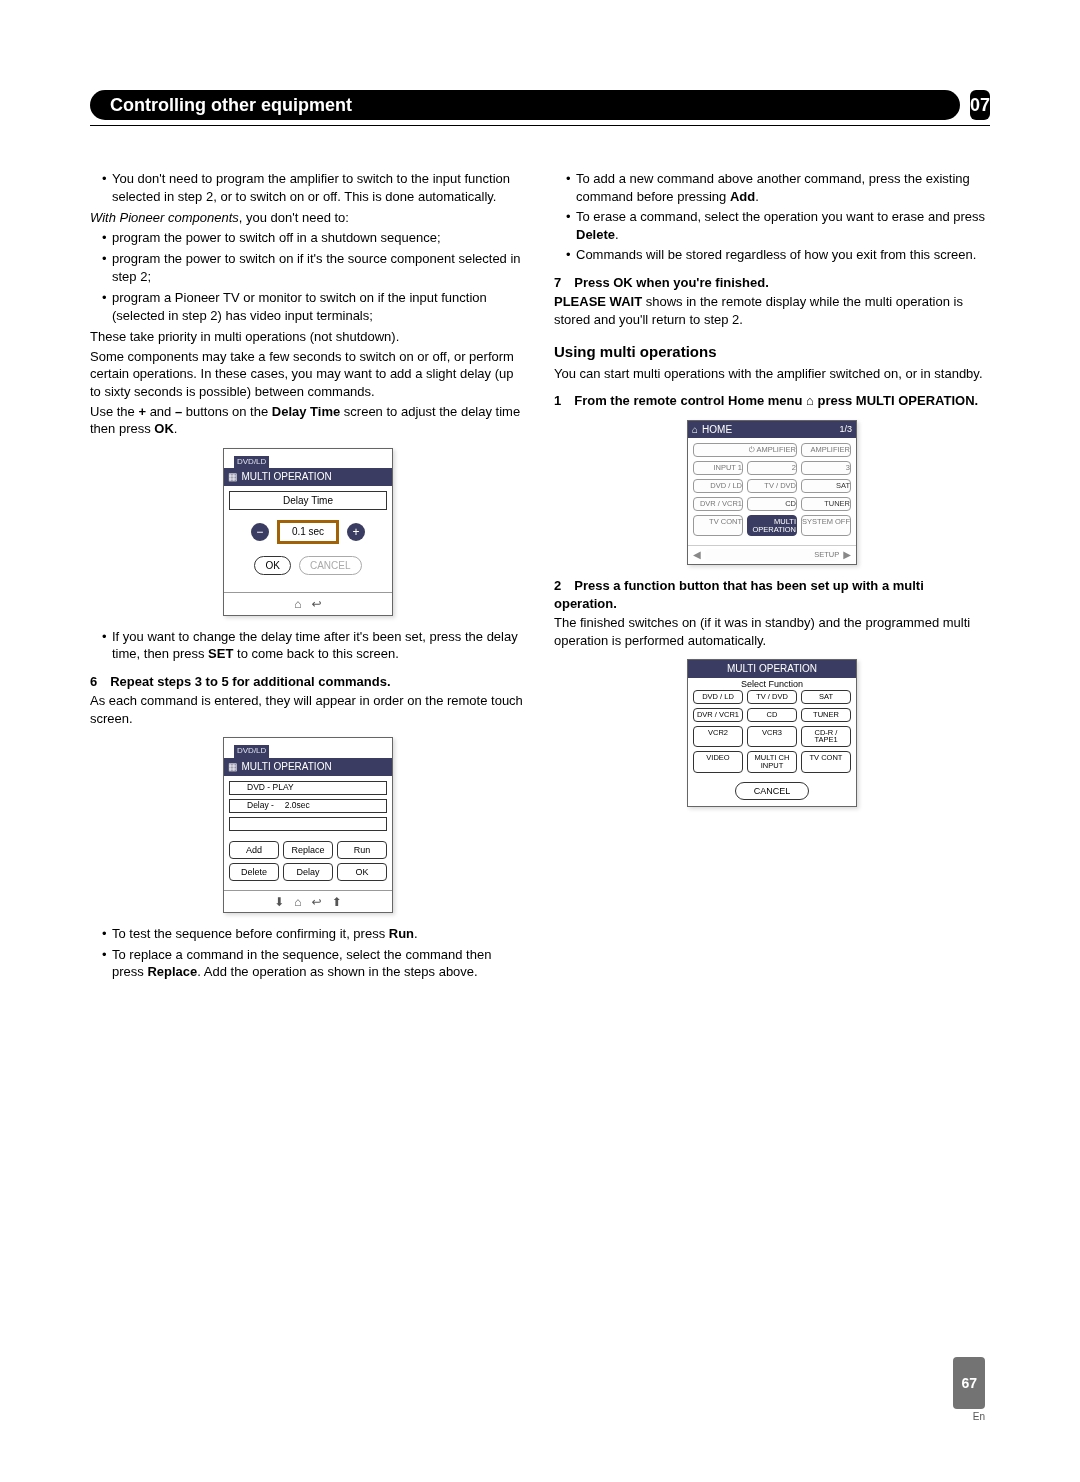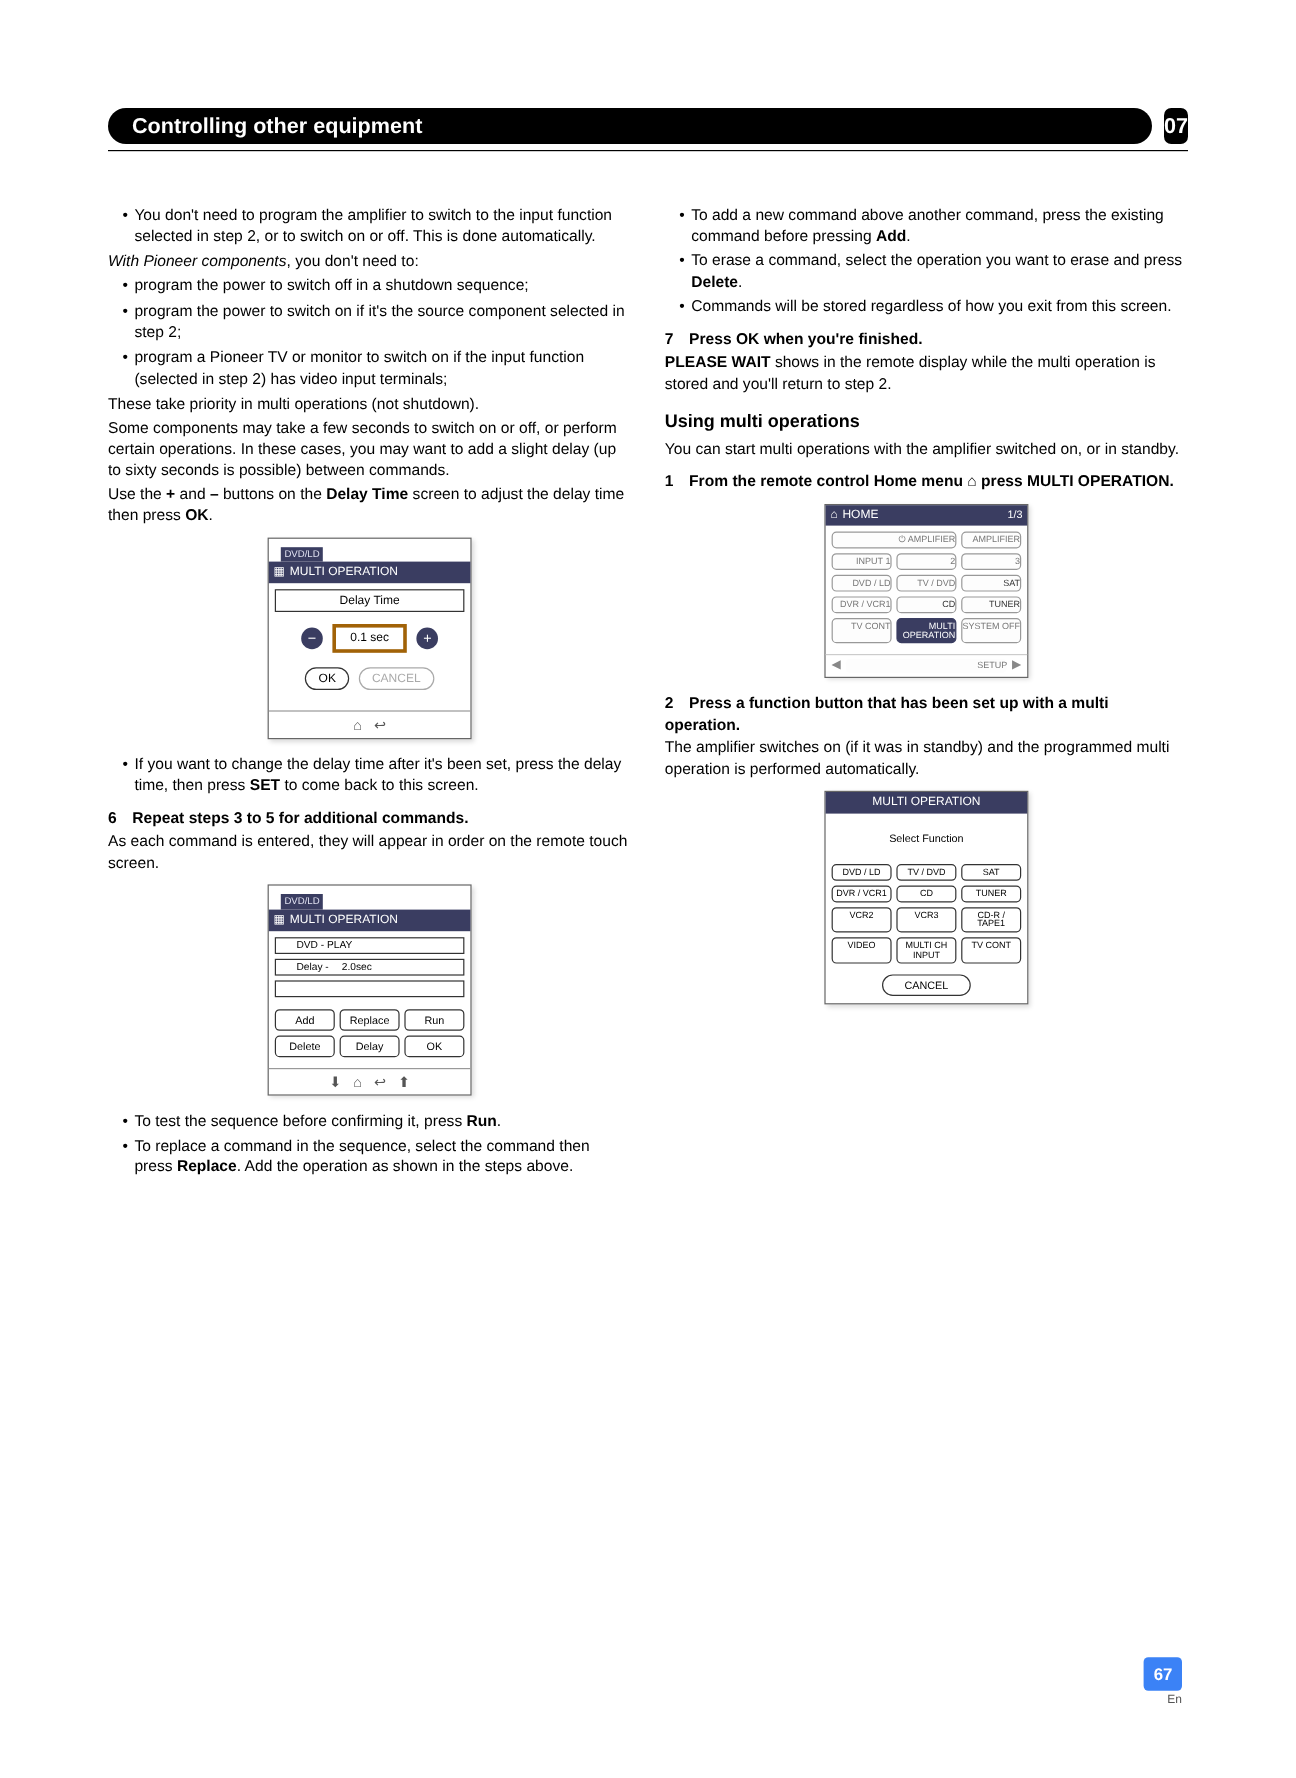--- a/index.html
+++ b/index.html
@@ -38,28 +38,28 @@
   .line-box { border:1px solid #333; font-size:8.5px; padding:2px 17px; margin-bottom:4px; height:14px; display:flex; align-items:center;}
 
   .home-grid { display:grid; grid-template-columns:repeat(3,1fr); gap:4px; margin-bottom:4px;}
   .home-cell { border:1px solid #999; border-radius:4px; font-size:7.5px; text-align:right; padding:2px 0; color:#777; background:#fdfdfd; line-height:1.05;}
   .home-cell.highlight { background:#3a3d61; color:#fff; border-color:#3a3d61;}
   .home-cell.mid { color:#333; }
   .nav-arrow { font-size:10px; color:#888;}
   .nav-row {display:flex; justify-content:space-between; align-items:center; padding:2px 5px; border-top:1px solid #ccc;}
 
   .select-title { background:#3a3d61; color:#fff; font-size:10px; text-align:center; padding:2px 0;}
-  .select-sub { text-align:center; font-size:9px; padding:15px 0; }
+  .select-sub { text-align:center; font-size:9px; padding:0 0; }
   .sel-grid { display:grid; grid-template-columns:repeat(3,1fr); gap:4px; padding:0 5px; margin-bottom:5px;}
   .sel-btn { border:1px solid #333; border-radius:4px; font-size:7.5px; text-align:center; padding:2px 0; line-height:1.05;}
   .cancel-wrap { text-align:center; padding:3px 0 6px 0;}
   .cancel-btn { border:1px solid #333; border-radius:12px; font-size:9px; padding:2px 18px; display:inline-block; }
 
   .page-footer { position:absolute; right:95px; bottom:60px; text-align:right; }
-  .page-num-box { background:#3b82f6; color:#fff; font-weight:bold; font-size:14px; border-radius:4px; padding:6px 8px; display:inline-block;}
+  .page-num-box { background:#737373; color:#fff; font-weight:bold; font-size:14px; border-radius:4px; padding:18px 8px; display:inline-block;}
   .page-lang { font-size:10px; color:#555; margin-top:2px; }
   ul.bullets.tight li { margin-bottom:3px;}
 </style>
 </head>
 <body>
 
 <div class="header-line">
   <div class="chapter-header">
     <div class="chapter-title-wrap">
       <span>Controlling other equipment</span>
@@ -204,21 +204,21 @@
         </div>
       </div>
       <div class="nav-row">
         <span class="nav-arrow">◀</span>
         <span class="home-cell" style="border:none;flex:1;margin:0 4px;">SETUP</span>
         <span class="nav-arrow">▶</span>
       </div>
     </div>
 
     <p class="step-head">2 Press a function button that has been set up with a multi operation.</p>
-    <p>The amplifier switches on (if it was in standby) and the programmed multi operation is performed automatically.</p>
+    <p>The finished switches on (if it was in standby) and the programmed multi operation is performed automatically.</p>
 
     <div class="screen-frame">
       <div class="select-title">MULTI OPERATION</div>
       <div class="select-sub">Select Function</div>
       <div class="sel-grid">
         <div class="sel-btn">DVD / LD</div>
         <div class="sel-btn">TV / DVD</div>
         <div class="sel-btn">SAT</div>
         <div class="sel-btn">DVR / VCR1</div>
         <div class="sel-btn">CD</div>

